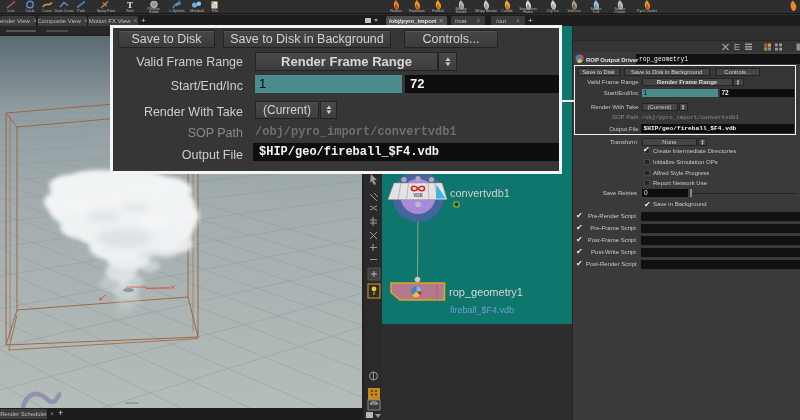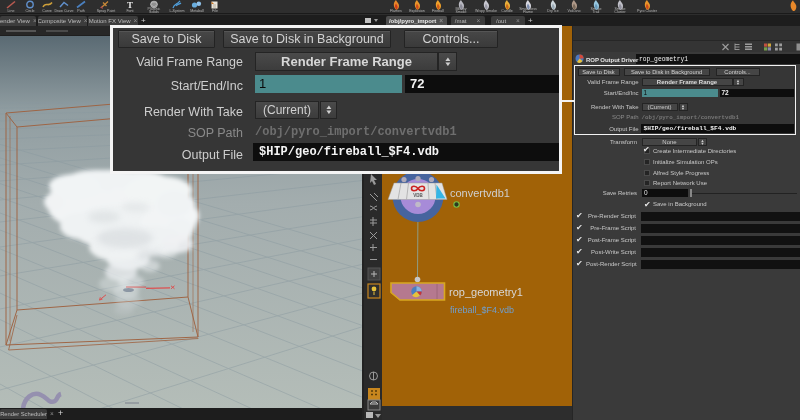--- a/index.html
+++ b/index.html
@@ -293,21 +293,21 @@
         <rect x="2" y="216" width="12" height="12" fill="#c8861e" stroke="none"></rect>
         <path d="M5 219 H7 M9 219 H11 M5 222.5 H7 M9 222.5 H11" stroke="#5a3c0a" stroke-width="1.4"></path>
         <rect x="2" y="228" width="12" height="10" fill="#3a3a3a" stroke="#888"></rect>
         <path d="M4 232 H12 M4 232 L6 230 H10 L12 232" stroke="#c0c0c0"></path>
       </g>
     </svg>
     <div class="abs" style="left:4px;top:386px;width:7px;height:6px;background:#b8b8b8;"></div>
     <div class="abs" style="left:13px;top:388px;width:0;height:0;border-left:3px solid transparent;border-right:3px solid transparent;border-top:4px solid #999;"></div>
   </div>
 
-  <div class="abs" id="netcanvas" style="left:382px;top:26px;width:191px;height:380px;background:#a16207;">
+  <div class="abs" id="netcanvas" style="left:382px;top:26px;width:191px;height:298px;background:#0f766e;">
     <svg class="abs" style="left:0;top:0;" width="191" height="394" viewBox="382 26 191 394">
 
       <line x1="418" y1="205" x2="417.5" y2="278" stroke="#8f9c85" stroke-width="1"></line>
 
       <circle cx="418" cy="196.5" r="25.5" fill="#46649e"></circle>
       <circle cx="418" cy="196.5" r="17.5" fill="#a78bd8"></circle>
 
       <circle cx="404" cy="179.5" r="2.6" fill="#b0aab8"></circle>
       <circle cx="418" cy="178.5" r="2.6" fill="#b0aab8"></circle>
       <circle cx="431.5" cy="179.5" r="2.6" fill="#b0aab8"></circle>

